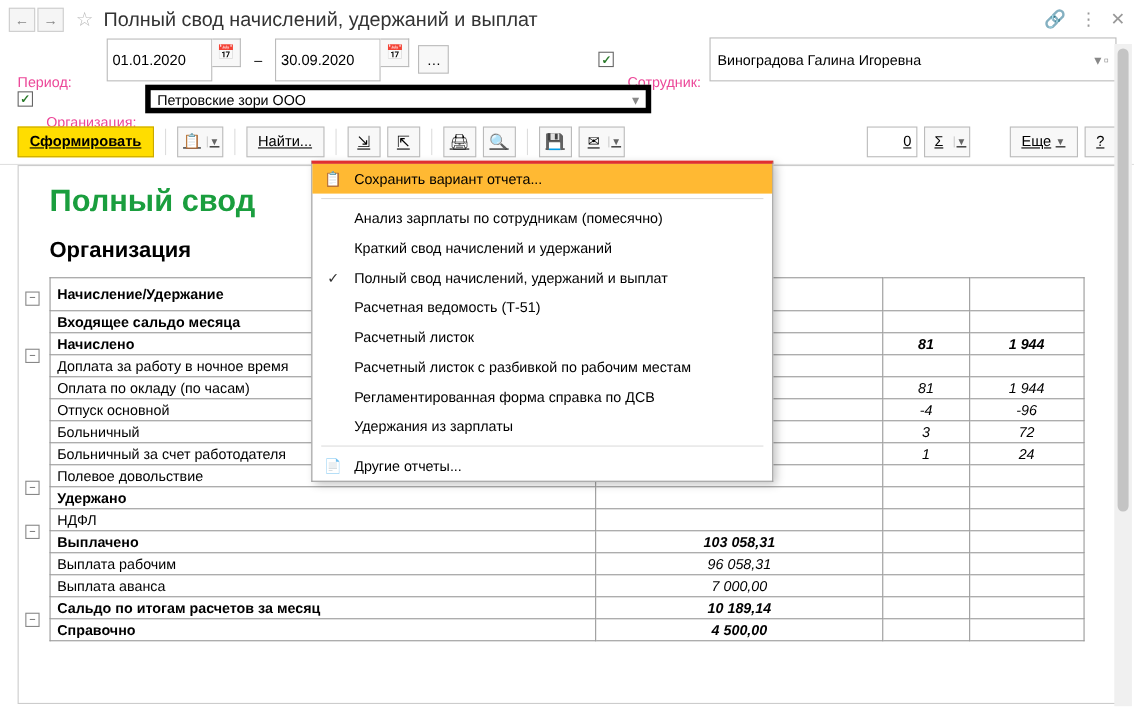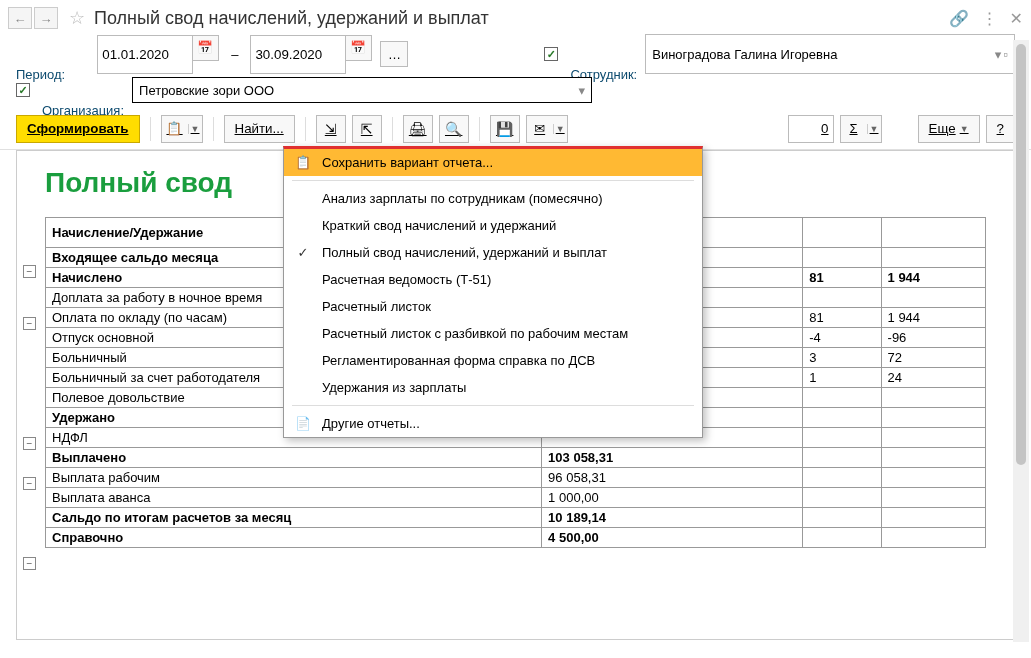--- a/index.html
+++ b/index.html
@@ -4,49 +4,49 @@
 <style>
 * { box-sizing: border-box; margin: 0; padding: 0; }
 body { font-family: Arial, sans-serif; font-size: 13px; background: #fff; width: 1031px; height: 658px; overflow: hidden; position: relative; }
 .titlebar { display: flex; align-items: center; padding: 4px 8px; height: 36px; }
 .nav-btn { width: 24px; height: 22px; border: 1px solid #ccc; background: #f5f5f5; display: flex; align-items: center; justify-content: center; margin-right: 2px; cursor: pointer; color: #888; }
 .star-btn { width: 22px; height: 22px; display: flex; align-items: center; justify-content: center; margin: 0 6px; cursor: pointer; color: #bbb; font-size: 18px; }
 .title { font-size: 18px; color: #333; flex: 1; }
 .title-right { display: flex; gap: 12px; color: #999; font-size: 16px; }
 .title-right span { cursor: pointer; }
 .filter-row { display: flex; align-items: center; padding: 4px 16px; gap: 8px; height: 36px; }
-.label { color: #0c4a6e; margin-top: 40px; }
+.label { color: #ec4899; margin-top: 40px; }
 .date-input { width: 96px; height: 39px; border: 1px solid #bbb; padding: 2px 4px; background: #fff; }
 .cal-btn { width: 26px; height: 26px; border: 1px solid #bbb; border-left: none; background: #f8f8f8; display: flex; align-items: center; justify-content: center; cursor: pointer; font-size: 13px; }
 .dash { margin: 0 4px; }
 .dots-btn { width: 28px; height: 26px; border: 1px solid #bbb; background: #f8f8f8; display: flex; align-items: center; justify-content: center; cursor: pointer; }
 .checkbox { width: 14px; height: 14px; border: 1px solid #666; display: inline-flex; align-items: center; justify-content: center; margin-right: 4px; background: #fff; cursor: pointer; color: #2a7a2a; font-size: 11px; font-weight: bold; }
 .employee-input { flex: 1; height: 26px; border: 1px solid #bbb; padding: 19px 6px; display: flex; align-items: center; justify-content: space-between; background: #fff; }
 .emp-btns { display: flex; gap: 2px; color: #888; }
 .emp-btns span { cursor: pointer; }
-.org-input { width: 460px; height: 26px; border: 1px solid #000000; padding: 2px 6px; display: flex; align-items: center; justify-content: space-between; background: #fff; }
+.org-input { width: 460px; height: 26px; border: 5px solid #000000; padding: 2px 6px; display: flex; align-items: center; justify-content: space-between; background: #fff; }
 .toolbar { display: flex; align-items: center; padding: 6px 16px; gap: 6px; height: 42px; border-bottom: 1px solid #e0e0e0; text-decoration: underline; }
 .btn-form { height: 28px; padding: 0 10px; background: #ffdd00; border: 1px solid #c9a800; font-weight: bold; cursor: pointer; }
 .btn { height: 28px; padding: 0 10px; border: 1px solid #bbb; background: #f8f8f8; cursor: pointer; display: flex; align-items: center; gap: 4px; }
 .btn-icon { width: 30px; height: 28px; border: 1px solid #bbb; background: #f8f8f8; display: flex; align-items: center; justify-content: center; cursor: pointer; font-size: 14px; }
 .btn-split { width: 42px; height: 28px; border: 1px solid #bbb; background: #f8f8f8; display: flex; align-items: center; cursor: pointer; }
 .btn-split .icon-part { flex: 1; display: flex; align-items: center; justify-content: center; font-size: 13px; }
 .btn-split .arrow-part { width: 14px; border-left: 1px solid #ccc; display: flex; align-items: center; justify-content: center; font-size: 9px; color: #666; }
 .tb-sep { width: 1px; height: 24px; background: #ddd; margin: 0 4px; }
 .num-input { width: 46px; height: 28px; border: 1px solid #bbb; text-align: right; padding: 0 4px; }
 .report-area { position: relative; padding: 0 16px 12px 16px; height: calc(100% - 156px); }
 .report-scroll { border: 1px solid #ccc; height: 100%; overflow: auto; position: relative; background: #fff; }
 .report-content { padding: 16px 28px; position: relative; }
 .report-title { color: #1a9e3e; font-size: 28px; font-weight: bold; margin-bottom: 18px; }
 .report-org { font-size: 20px; font-weight: bold; margin-bottom: 12px; }
 .report-table { width: 100%; border-collapse: collapse; }
 .report-table td { border: 1px solid #999; padding: 2px 6px; height: 20px; font-size: 13px; }
 .report-table .hdr { font-weight: bold; }
 .report-table .bold { font-weight: bold; }
-.report-table .num { text-align: left; }
+.report-table .num { text-align: center; font-style: italic; }
 .tree-btn { width: 13px; height: 13px; border: 1px solid #888; background: #fff; display: flex; align-items: center; justify-content: center; font-size: 10px; line-height: 1; cursor: pointer; position: absolute; left: 6px; color: #555; }
 .dropdown-menu { position: absolute; top: 146px; left: 283px; width: 420px; background: #fff; border: 1px solid #999; box-shadow: 3px 3px 8px rgba(0,0,0,0.25); z-index: 100; border-top: 3px solid #e03030; }
 .menu-item { display: flex; align-items: center; padding: 6px 10px; cursor: pointer; gap: 10px; }
 .menu-item.highlighted { background: #ffb933; }
 .menu-item .micon { width: 18px; display: flex; justify-content: center; font-size: 13px; }
 .menu-sep { height: 1px; background: #ddd; margin: 4px 8px; }
 .menu-item.checked .micon { color: #333; }
 .scrollbar-v { position: absolute; right: 2px; top: 40px; bottom: 16px; width: 16px; background: #f0f0f0; display: flex; justify-content: center; }
 .scrollbar-v .thumb { width: 10px; background: #c4c4c4; border-radius: 5px; height: 70%; margin-top: 4px; }
 </style>
@@ -143,20 +143,21 @@
 
 <div class="report-area">
   <div class="report-scroll">
     <div class="report-content">
       <div class="tree-btn" style="top:114px">−</div>
       <div class="tree-btn" style="top:166px">−</div>
       <div class="tree-btn" style="top:286px">−</div>
       <div class="tree-btn" style="top:326px">−</div>
       <div class="tree-btn" style="top:406px">−</div>
       <div class="report-title" style="white-space:pre">Полный свод                                             плат</div>
+      <div class="report-org">Организация</div>
       <table class="report-table">
         <tbody>
             <tr>
               <td class="hdr" style="width:380px;height:30px">Начисление/Удержание</td>
               <td style="width:200px"></td>
               <td style="width:60px"></td>
               <td style="width:80px"></td>
             </tr>
         </tbody>
           <tbody id="report-rows">
@@ -227,21 +228,21 @@
               <td class="num bold"></td>
             </tr>
             <tr>
               <td>Выплата рабочим</td>
               <td class="num">96 058,31</td>
               <td class="num"></td>
               <td class="num"></td>
             </tr>
             <tr>
               <td>Выплата аванса</td>
-              <td class="num">1 000,00</td>
+              <td class="num">7 000,00</td>
               <td class="num"></td>
               <td class="num"></td>
             </tr>
             <tr>
               <td class="bold">Сальдо по итогам расчетов за месяц</td>
               <td class="num bold">10 189,14</td>
               <td class="num bold"></td>
               <td class="num bold"></td>
             </tr>
             <tr>

